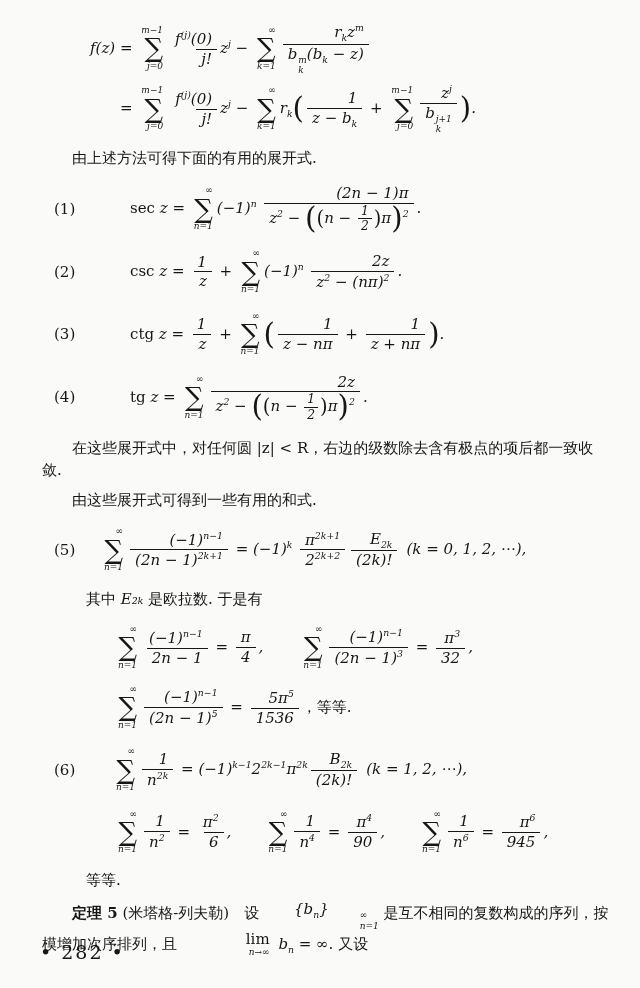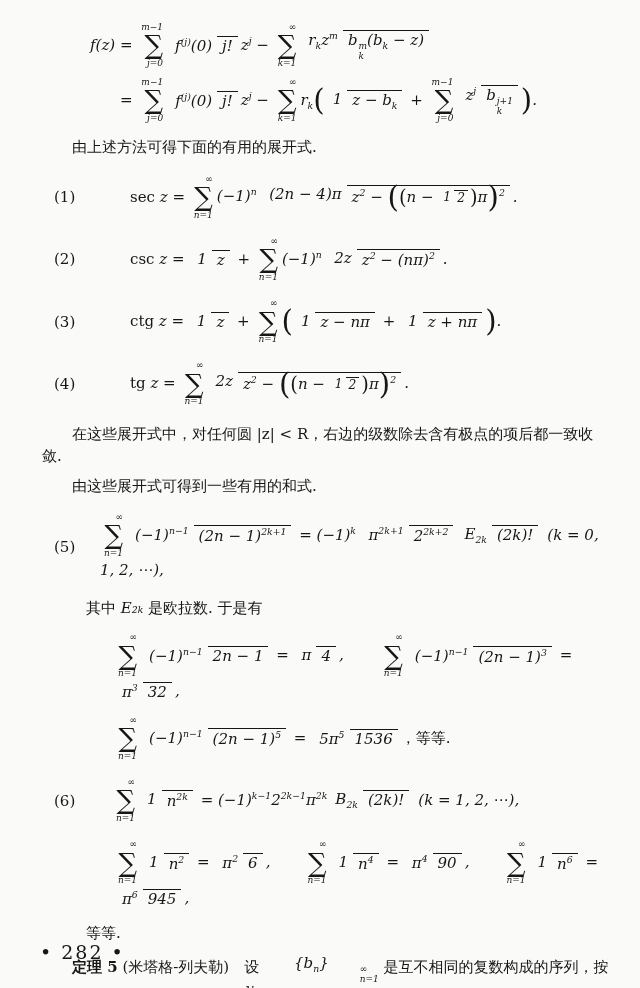--- a/index.html
+++ b/index.html
@@ -23,21 +23,21 @@
   .mi { font-style:italic; white-space:pre-wrap; }
   .mr { font-style:normal; white-space:pre-wrap; }
   sup,sub { font-size:0.62em; font-style:italic; }
 
   
   .ss { display:inline-flex; flex-direction:column; font-size:0.6em; line-height:1.15;
         vertical-align:-0.45em; margin-left:1px; text-align:left; font-style:italic; }
   .ssup,.ssub { display:block; }
 
   
-  .frac { display:inline-flex; flex-direction:row; align-items:flex-start;
+  .frac { display:inline-flex; flex-direction:column; align-items:flex-end;
           vertical-align:middle; margin:0 3px; line-height:1.25; }
   .fnum,.fden { display:block; padding:0 5px; text-align:center; white-space:nowrap; }
   .fden { border-top:1.3px solid var(--ink); }
   .frac .frac { font-size:0.82em; margin:0 2px; line-height:1.15; }
   .frac .frac .fnum,.frac .frac .fden { padding:0 3px; }
 
   
   .bigop { display:inline-flex; flex-direction:column; align-items:flex-end;
            vertical-align:middle; margin:0 4px; line-height:1; }
   .blim { font-size:9px; font-style:italic; line-height:1.25; white-space:nowrap; }
@@ -116,21 +116,21 @@
 
   <p class="para">由上述方法可得下面的有用的展开式.</p>
 
   <div class="eqrow">
     <span class="eqlabel">(1)</span>
     <span class="math off30"><span class="mr">sec </span><span class="mi">z = </span><span class="bigop">
           <span class="blim">∞</span>
           <span class="bsym">∑</span>
           <span class="blim">n=1</span>
         </span><span class="mi">(−1)<sup>n</sup></span><span class="msp" style="width: 0.3em;"></span><span class="frac">
-          <span class="fnum"><span class="mi">(2n − 4)π</span></span>
+          <span class="fnum"><span class="mi">(2n − 1)π</span></span>
           <span class="fden"><span class="mi">z<sup>2</sup></span><span class="mi"> − </span><span class="big2">(</span><span class="big1">(</span><span class="mi">n − </span><span class="frac">
               <span class="fnum"><span class="mi">1</span></span>
               <span class="fden"><span class="mi">2</span></span>
             </span><span class="big1">)</span><span class="mi">π</span><span class="big2">)</span><span class="mi"><sup>2</sup></span></span>
         </span><span class="mi">.</span></span>
   </div>
 
   <div class="eqrow">
     <span class="eqlabel">(2)</span>
     <span class="math off30"><span class="mr">csc </span><span class="mi">z = </span><span class="frac">

